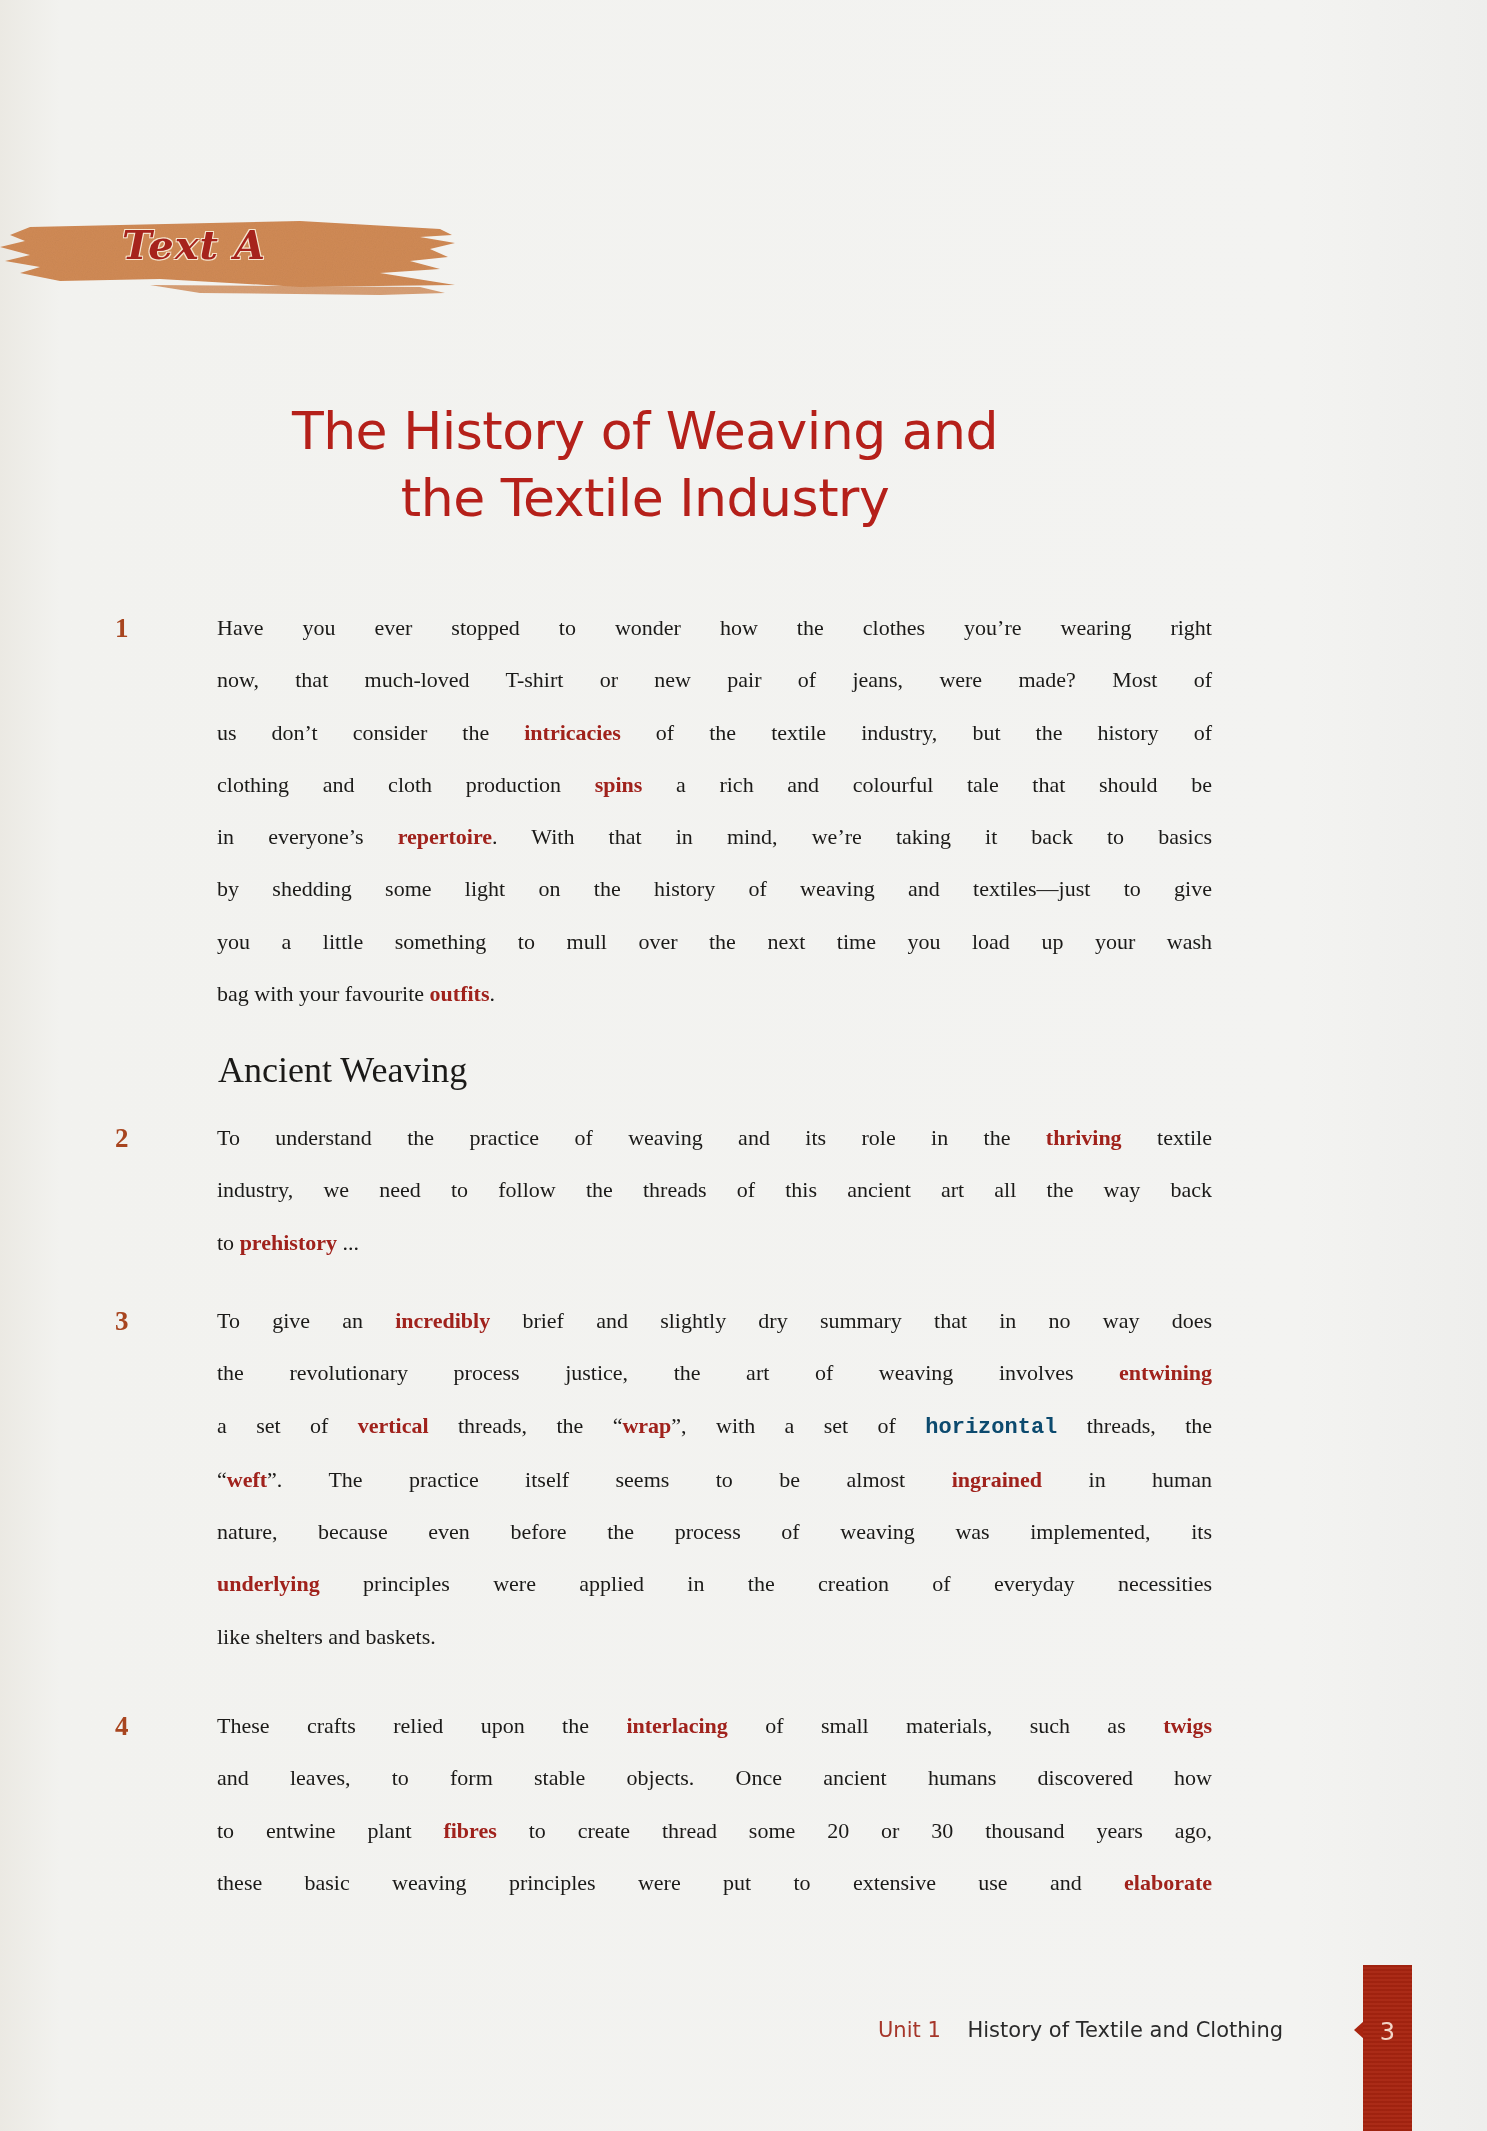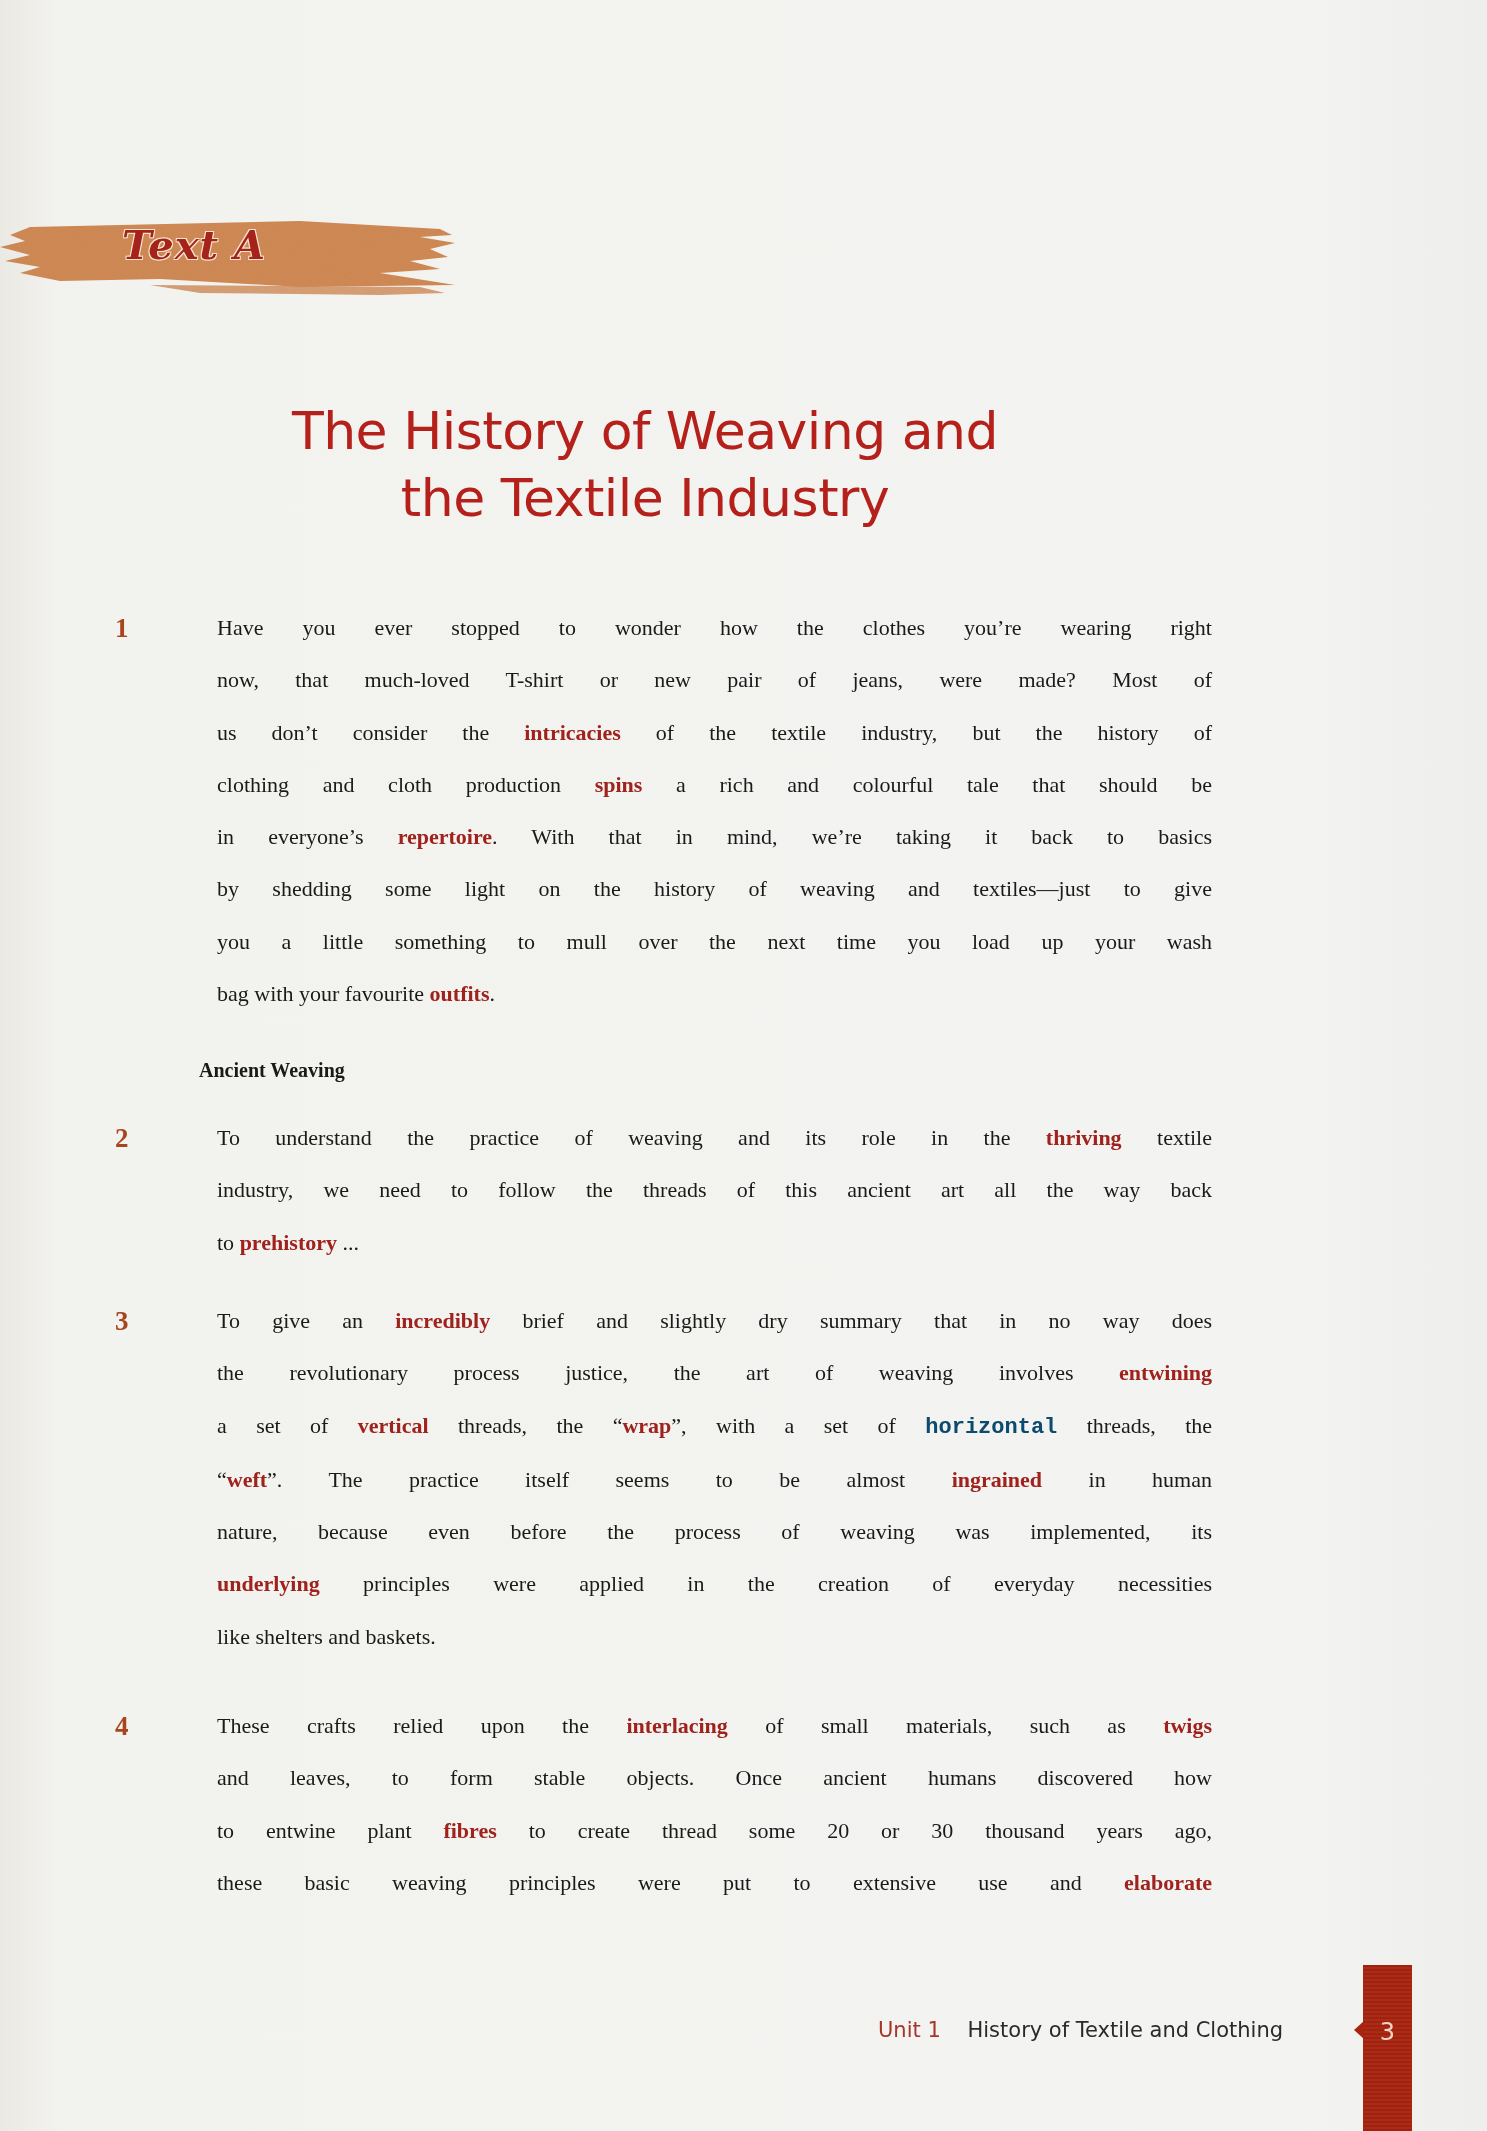--- a/index.html
+++ b/index.html
@@ -35,22 +35,22 @@
   .ptext {
     position: absolute; left: 205px; width: 995px;
     font-size: 22px; line-height: 52.3px; text-align: justify;
     text-align-last: left;
     margin-left: 12px;
   }
   .ptext .line { display: block; text-align: justify; text-align-last: justify; white-space: nowrap; }
   .ptext .line.last { text-align-last: left; }
   .kw { color: #a0221c; font-weight: bold; }
   .subhead {
-    position: absolute; left: 199px; top: 1050px; font-weight: bold;
-    font-size: 20px; line-height: 40px;
+    position: absolute; left: 218px; top: 1050px; font-weight: normal;
+    font-size: 36px; line-height: 40px;
   }
   .footer {
     position: absolute; top: 2010px; left: 878px;
     font-family: "DejaVu Sans", sans-serif; font-size: 21px; line-height: 40px; white-space: nowrap;
   }
   .footer .unit { color: #a6362a; margin-right: 20px; }
   .footer .unit-title { color: #2a2a2a; }
   .page-tab {
     position: absolute; left: 1363px; top: 1965px; width: 49px; height: 166px;
     background: #a82410;

